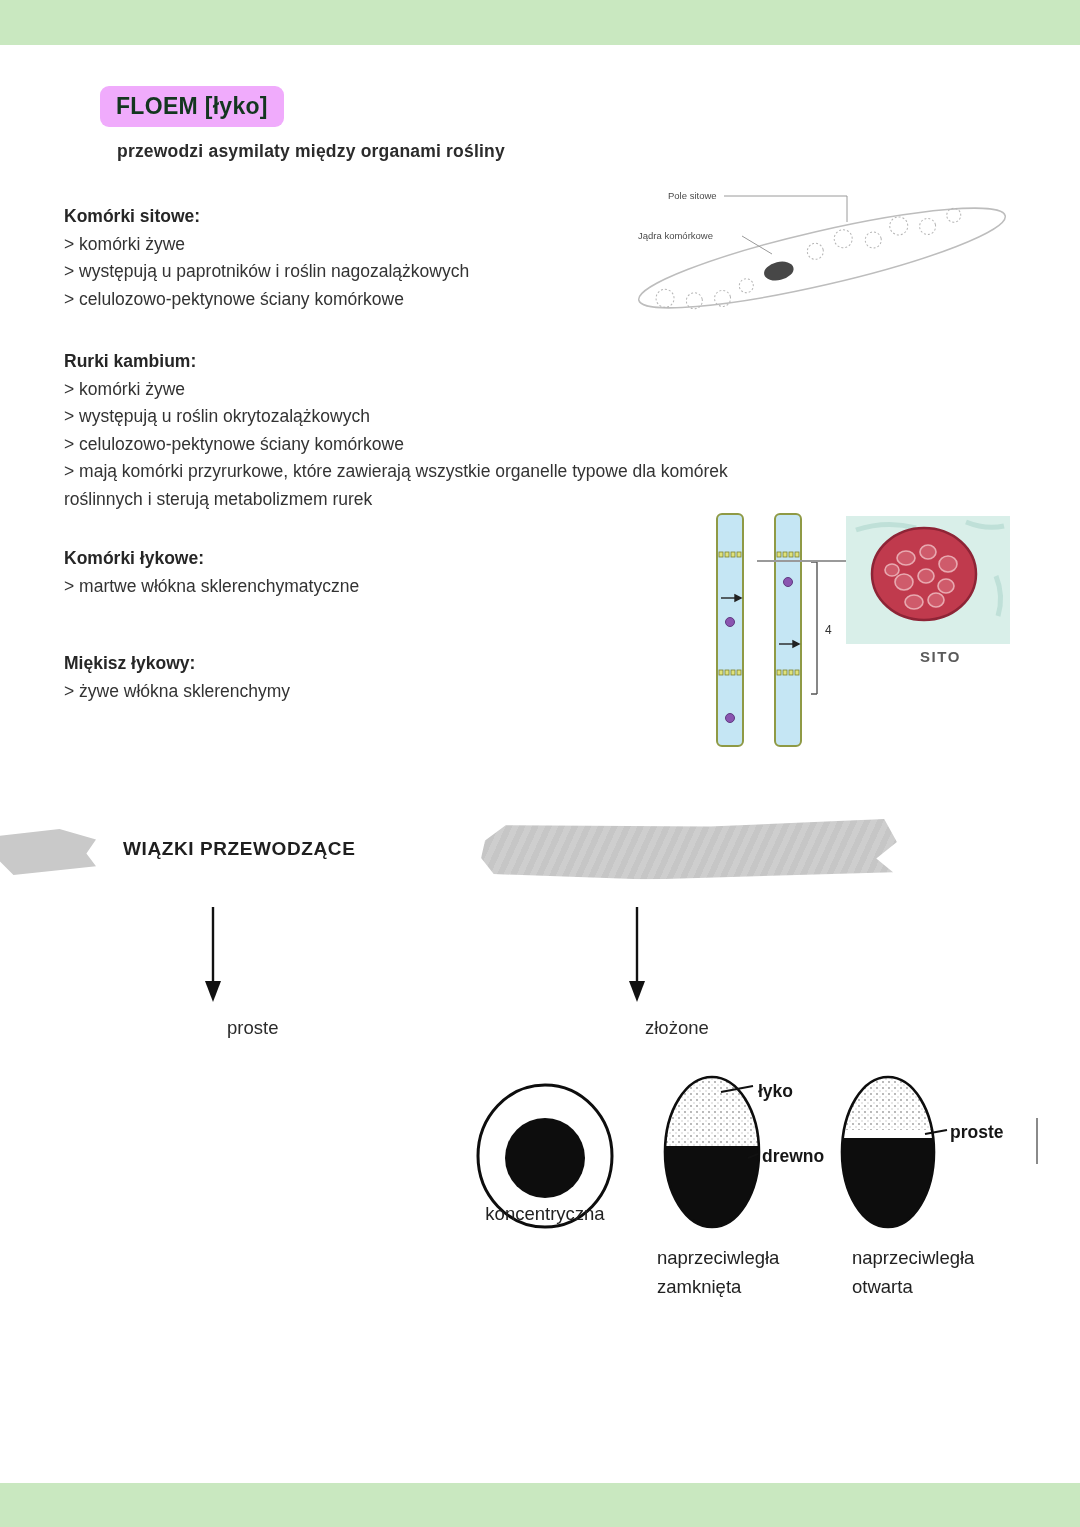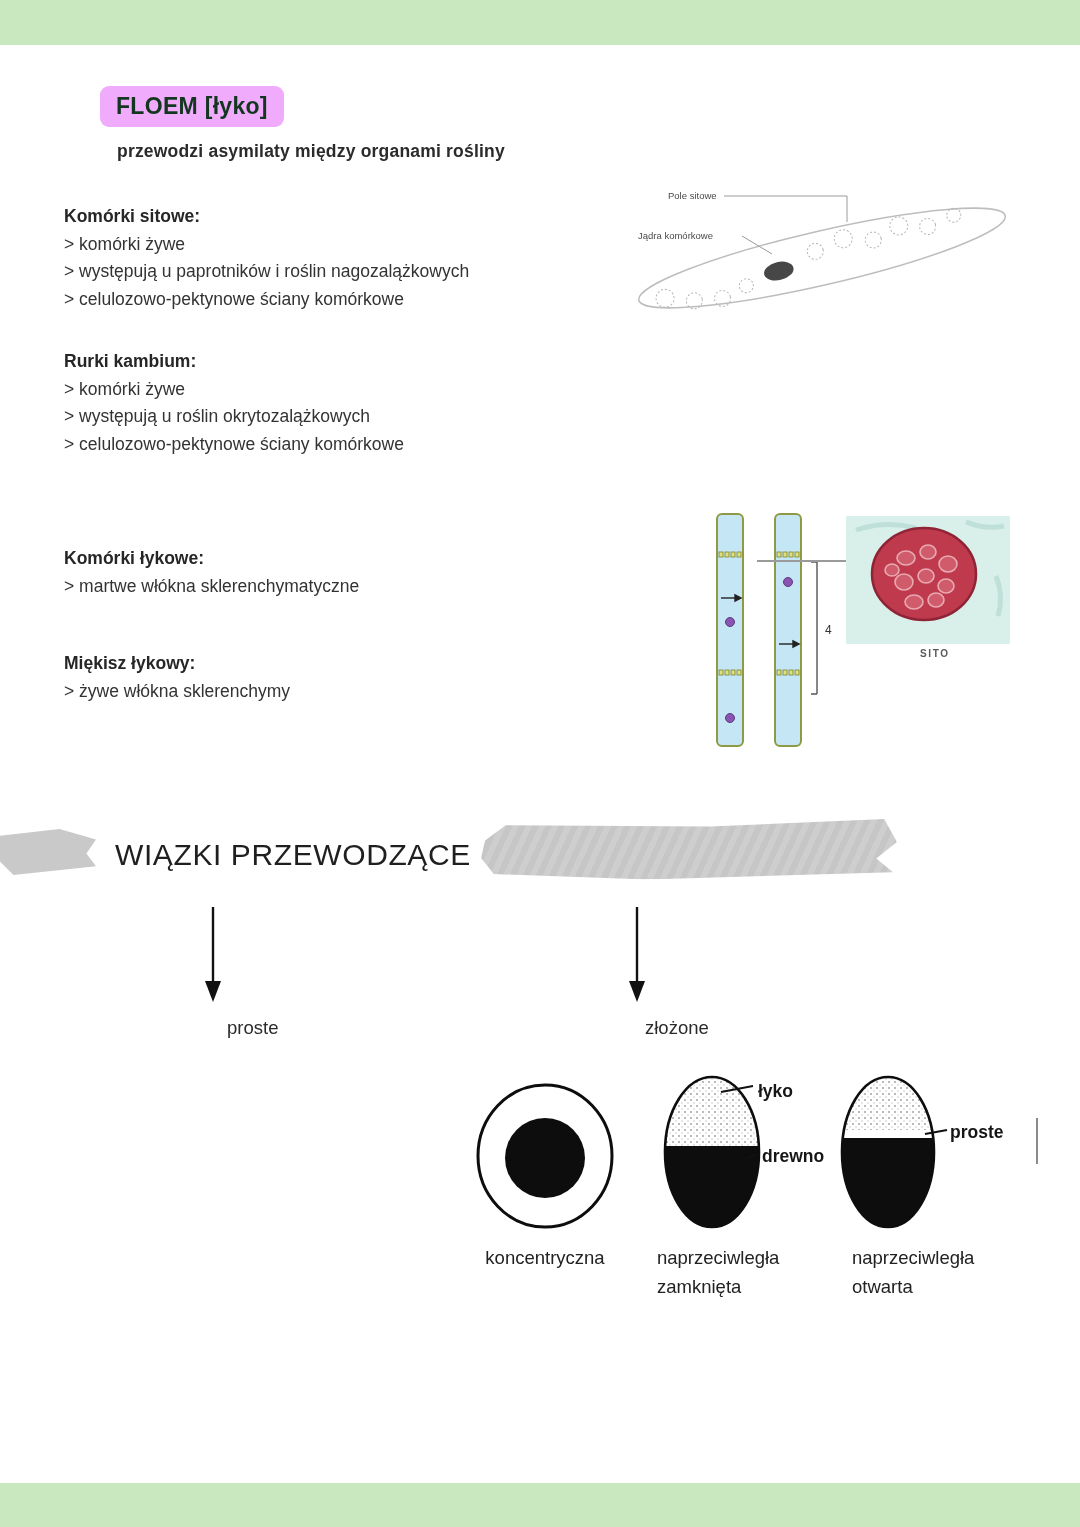--- a/index.html
+++ b/index.html
@@ -28,50 +28,50 @@
   }
 
   .txt{left:64px;width:690px;font-size:17.5px;line-height:27.5px;color:#333;}
   .txt .h{font-weight:bold;color:#262626;}
   .sec0{top:203px;}
   .sec1{top:348px;}
   .sec2{top:545px;}
   .sec3{top:650px;}
 
   .fig-caption{
-    font-size:10px;letter-spacing:1.6px;color:#5a5a5a;font-weight:bold;
+    font-size:15px;letter-spacing:1.6px;color:#5a5a5a;font-weight:bold;
   }
 
   .gray-blob{background:#c9c9c9;}
   .blob-left{
     left:0;top:827px;width:96px;height:48px;
     clip-path:polygon(0 18%,62% 4%,100% 26%,90% 55%,100% 82%,14% 100%,0 72%);
   }
   .blob-right{
     left:481px;top:821px;width:416px;height:58px;
     transform:rotate(-.6deg);
     clip-path:polygon(1% 30%,6% 4%,55% 10%,97% 0,100% 40%,95% 68%,99% 92%,40% 100%,3% 88%,0 60%);
     background:repeating-linear-gradient(115deg,#c6c6c6 0 6px,#cecece 6px 12px);
   }
   .main-heading{
-    left:115px;top:838px;
-    font-size:30px;font-weight:normal;color:#1f1f1f;letter-spacing:.6px;
+    left:123px;top:838px;
+    font-size:19px;font-weight:bold;color:#1f1f1f;letter-spacing:.6px;
   }
 
   .branch-label{font-size:18.5px;color:#2b2b2b;margin-left:47px;}
   .lbl-proste{left:180px;top:1017px;}
   .lbl-zlozone{left:598px;top:1017px;}
 
   .ann{font-size:17.5px;font-weight:bold;color:#161616;}
   .ann-lyko{left:758px;top:1081px;}
   .ann-drewno{left:762px;top:1146px;}
   .ann-kambium{left:950px;top:1122px;}
 
   .type-label{font-size:18.5px;line-height:29px;color:#222;}
-  .type-0{left:455px;top:1243px;width:180px;text-align:center;}
+  .type-0{left:455px;top:1199px;width:180px;text-align:center;}
   .type-1{left:657px;top:1243px;width:180px;}
   .type-2{left:852px;top:1243px;width:170px;}
 
   .micro{
     left:846px;top:516px;width:164px;height:128px;
     background:#d9efe9;box-shadow:0 0 0 1px #cfe4de inset;
   }
   .connector{left:757px;top:560px;width:90px;height:2px;background:#9a9a9a;}
   svg text{font-family:"Liberation Sans","DejaVu Sans",sans-serif;}
 </style>
@@ -90,20 +90,21 @@
     <div class="li">&gt; komórki żywe</div>
     <div class="li">&gt; występują u paprotników i roślin nagozalążkowych</div>
     <div class="li">&gt; celulozowo-pektynowe ściany komórkowe</div>
   </section>
 
   <section class="abs txt sec1">
     <div class="h">Rurki kambium:</div>
     <div class="li">&gt; komórki żywe</div>
     <div class="li">&gt; występują u roślin okrytozalążkowych</div>
     <div class="li">&gt; celulozowo-pektynowe ściany komórkowe</div>
+    <div class="li">&gt; mają komórki przyrurkowe, które zawierają wszystkie organelle typowe dla komórek roślinnych i sterują metabolizmem rurek</div>
   </section>
 
   <section class="abs txt sec2">
     <div class="h">Komórki łykowe:</div>
     <div class="li">&gt; martwe włókna sklerenchymatyczne</div>
   </section>
 
   <section class="abs txt sec3">
     <div class="h">Miękisz łykowy:</div>
     <div class="li">&gt; żywe włókna sklerenchymy</div>

